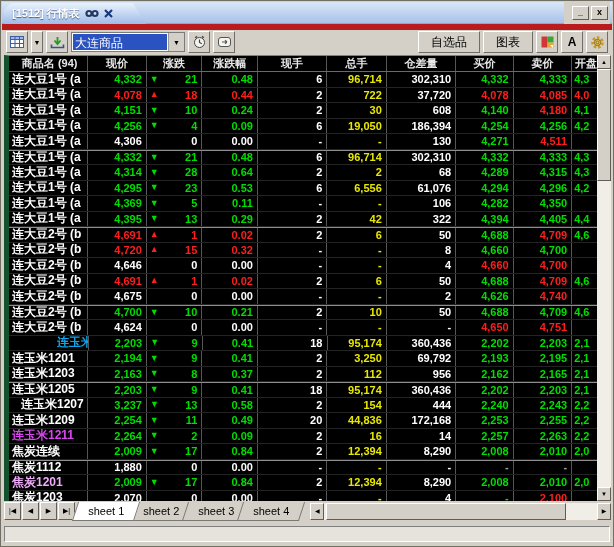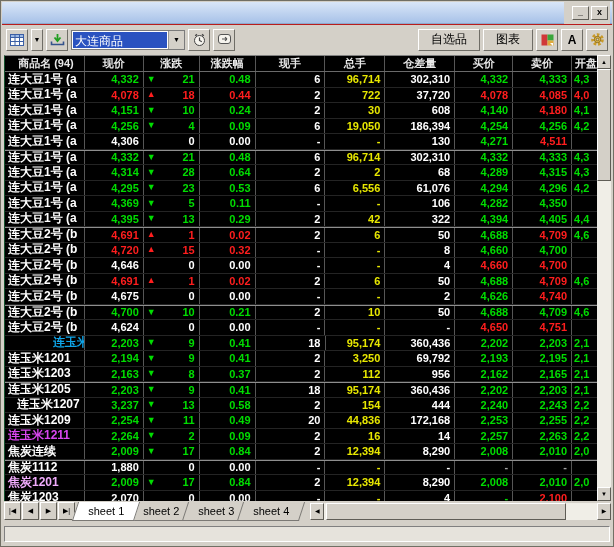--- a/index.html
+++ b/index.html
@@ -18,38 +18,38 @@
     white-space:nowrap;}
   .pin-icon svg,.tabclose-icon svg{display:block;}
   .win-ctrls{position:absolute;right:2px;top:0;height:22px;width:46px;background:#d4d0c8;
     display:flex;align-items:center;justify-content:flex-end;gap:2px;padding:0 2px;}
   .wbtn{width:17px;height:14px;background:#d4d0c8;border:1px solid;
     border-color:#ffffff #5f5d56 #5f5d56 #ffffff;font-size:9px;line-height:10px;
     text-align:center;font-weight:bold;color:#000;cursor:default;}
 
   
   .toolbar{position:absolute;top:23px;left:1px;right:1px;height:30px;background:#d4d0c8;
-    border-top:1px solid #b91c1c;display:flex;align-items:center;padding:0 4px;gap:3px;}
+    border-top:6px solid #b91c1c;display:flex;align-items:center;padding:0 4px;gap:3px;}
   .tbtn{height:22px;background:#d4d0c8;border:1px solid;
     border-color:#ffffff #6f6d66 #6f6d66 #ffffff;display:flex;align-items:center;
     justify-content:center;padding:0 12px;font-size:12px;color:#000;}
   .tbtn.small{width:22px;padding:0;}
   .tbtn.caret{width:12px;padding:0;font-size:7px;}
   .combo{width:114px;height:20px;background:#fff;border:1px solid #7b7b7b;
     display:flex;align-items:stretch;}
   .combo-text{flex:1;background:#2a52c0;color:#fff;font-size:12px;line-height:18px;
     padding:0 2px;margin:1px;white-space:nowrap;overflow:hidden;}
   .combo-btn{width:16px;background:#d4d0c8;border-left:1px solid #9a9892;
     display:flex;align-items:center;justify-content:center;font-size:7px;color:#000;}
   .tb-spacer{flex:1;}
   .txtbtn{font-size:12px;}
 
   
   .table-wrap{position:absolute;top:54px;left:3px;width:594px;height:446px;
-    background:#000;border-left:1px solid #14532d;border-top:1px solid #808080;
+    background:#000;border-left:5px solid #14532d;border-top:1px solid #808080;
     overflow:hidden;}
   .thead{display:flex;height:16px;background:#000;border-bottom:1px solid #6a6a6a;}
   .thead .cell{color:#e8e8e8;font-weight:bold;font-size:11px;text-align:center;
     padding-right:0;}
   .tbody{height:430px;overflow:hidden;}
   .row{display:flex;height:15.5px;align-items:center;border-bottom:1px solid #242424;}
   .row.sep{border-top:1px solid #8e8e8e;}
   .cell{height:100%;display:flex;align-items:center;justify-content:flex-end;
     padding-right:4px;border-right:1px solid #565656;font-size:11px;font-weight:bold;
     white-space:nowrap;overflow:hidden;}
@@ -97,20 +97,36 @@
   
   .statusbar{position:absolute;left:3px;right:3px;bottom:4px;height:16px;background:#e6e3dc;
     border:1px solid;border-color:#808080 #ffffff #ffffff #808080;}
 </style>
 </head>
 <body>
 
 <div class="window">
 
   <div class="titlebar">
+    <div class="doc-tab">
+      <span class="doc-title">[1512] 行情表</span>
+      <span class="pin-icon">
+        <svg width="14" height="9" viewBox="0 0 14 9">
+          <circle cx="4" cy="4.5" r="3.6" fill="#243a63"></circle>
+            <circle cx="10" cy="4.5" r="3.6" fill="#243a63"></circle>
+          <circle cx="4" cy="4.5" r="1.4" fill="#cfe0f6"></circle>
+            <circle cx="10" cy="4.5" r="1.4" fill="#cfe0f6"></circle>
+        </svg>
+      </span>
+      <span class="tabclose-icon">
+        <svg width="9" height="9" viewBox="0 0 9 9">
+          <path d="M1 1 L8 8 M8 1 L1 8" stroke="#17357c" stroke-width="2.1"></path>
+        </svg>
+      </span>
+    </div>
     <div class="win-ctrls">
       <div class="wbtn">_</div>
       <div class="wbtn">x</div>
     </div>
   </div>
 
   <div class="toolbar">
     <div class="tbtn small">
       <svg width="14" height="12" viewBox="0 0 14 12">
         <rect x="0.5" y="0.5" width="13" height="11" fill="#fdfdfd" stroke="#3b5fa5"></rect>

